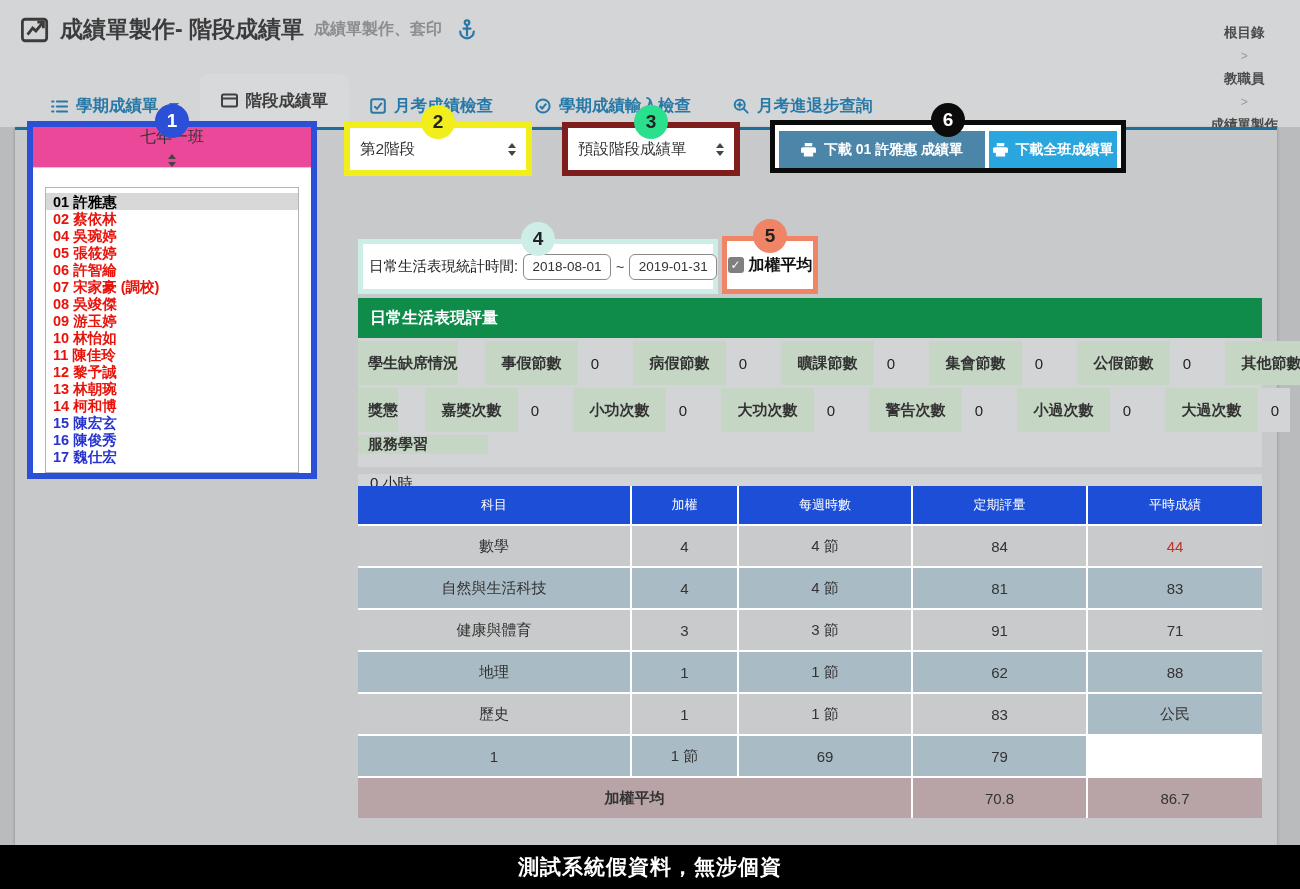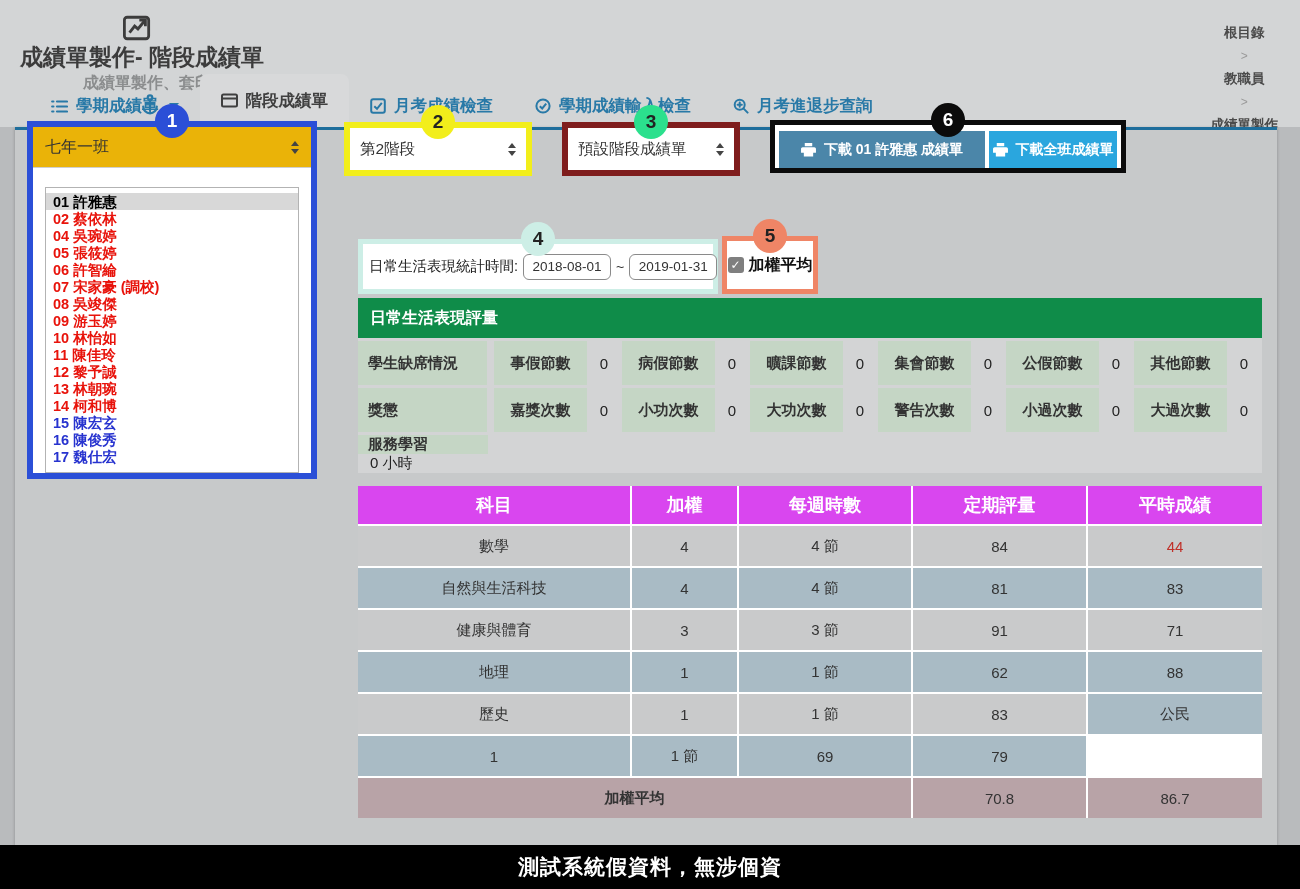--- a/index.html
+++ b/index.html
@@ -1,21 +1,21 @@
 <!DOCTYPE html>
 <html><head>
 <meta charset="utf-8">
 <style>
   html,body{margin:0;padding:0;}
   body{background:#b9bbbd;font-family:"Liberation Sans","DejaVu Sans",sans-serif;}
   #app{position:relative;width:1300px;height:889px;overflow:hidden;background:#b9bbbd;}
 
   
   .topbar{position:absolute;left:0;top:0;width:1300px;height:127px;background:#d3d5d6;}
-  .title-row{position:absolute;left:20px;top:14px;display:flex;align-items:center;white-space:nowrap;flex-direction:column;}
+  .title-row{position:absolute;left:20px;top:14px;display:flex;align-items:center;white-space:nowrap;}
   .title-icon{margin-right:10px;display:flex;}
   .page-title{font-size:23px;font-weight:bold;color:#3c3c3c;}
   .page-subtitle{font-size:16px;color:#8b8d8e;margin-left:10px;font-weight:bold;}
   .anchor-wrap{margin-left:16px;display:flex;align-items:center;}
   .breadcrumb{position:absolute;right:22px;top:24px;display:flex;align-items:center;gap:7px;font-size:13.5px;white-space:nowrap;flex-direction:column;}
   .crumb{color:#4a4a4a;font-weight:bold;}
   .crumb-sep{color:#9a9a9a;font-size:12px;}
 
   
   .tabs{position:absolute;left:30px;top:74px;height:53px;display:flex;align-items:flex-end;z-index:3;}
@@ -37,21 +37,21 @@
 
   .badge{position:absolute;width:34px;height:34px;border-radius:50%;display:flex;align-items:center;justify-content:center;font-weight:bold;font-size:19px;z-index:4;}
   .b1{left:155px;top:104px;background:#2b4fd7;color:#fff;}
   .b2{left:421px;top:105px;background:#f2ee1b;color:#222;}
   .b3{left:634px;top:105px;background:#2be08d;color:#222;}
   .b4{left:521px;top:222px;background:#cdeee6;color:#222;}
   .b5{left:753px;top:219px;background:#ef8566;color:#222;}
   .b6{left:931px;top:103px;background:#0b0b0b;color:#fff;}
 
   
-  .class-select{height:40px;border-bottom:1px solid #cfcfcf;display:flex;align-items:center;justify-content:space-between;padding:0 12px;font-size:16px;color:#333;cursor:pointer;background:#eab308;}
+  .class-select{height:40px;border-bottom:1px solid #cfcfcf;display:flex;align-items:center;justify-content:space-between;padding:0 12px;font-size:16px;color:#333;cursor:pointer;background:#ec4899;flex-direction:column;}
   .spin{display:flex;flex-direction:column;gap:3px;}
   .spin i{display:block;width:0;height:0;border-left:4px solid transparent;border-right:4px solid transparent;}
   .spin .up{border-bottom:5px solid #444;}
   .spin .down{border-top:5px solid #444;}
   .listbox{position:absolute;left:12px;top:60px;width:254px;height:286px;overflow:hidden;border:1px solid #b3b3b3;background:#fff;padding-top:5px;box-sizing:border-box;}
   .stu{font-size:14.5px;font-weight:bold;line-height:18.6px;height:17px;padding-left:7px;white-space:nowrap;color:#000;cursor:pointer;}
   .stu.selected{background:#d8d8d8;color:#000;}
   .stu.red{color:#e8130b;}
   .stu.blue{color:#2733cf;}
 
@@ -67,31 +67,31 @@
   .date-label{font-size:14.5px;color:#222;white-space:nowrap;}
   .date-input{width:88px;height:26px;box-sizing:border-box;border:1px solid #8a8a8a;border-radius:6px;text-align:center;font-size:13.5px;color:#333;background:#fff;font-family:inherit;}
   .tilde{font-size:14px;color:#333;}
   .checkbox{width:16px;height:16px;background:#7f7f7f;border-radius:3px;display:flex;align-items:center;justify-content:center;cursor:pointer;flex:0 0 auto;}
   .checkbox::after{content:"✓";color:#fff;font-size:12px;font-weight:bold;}
   .check-label{font-size:16px;font-weight:bold;color:#111;white-space:nowrap;}
 
   
   .daily-wrap{position:absolute;left:358px;top:298px;width:904px;z-index:2;background:#d3d4d5;}
   .daily-header{height:40px;background:#0f8c49;color:#fff;font-weight:bold;font-size:16px;display:flex;align-items:center;padding-left:12px;box-sizing:border-box;}
-  .daily-row{display:flex;margin-top:3px;height:44px;}
+  .daily-row{display:flex;margin-top:3px;height:44px;gap:20px;}
   .daily-label{width:130px;margin-right:7px;background:#c5d6c5;display:flex;align-items:center;padding-left:10px;box-sizing:border-box;font-weight:bold;font-size:15px;color:#333;white-space:nowrap;}
   .pair{display:flex;margin-right:3px;}
   .pair-label{width:93px;margin-right:2px;background:#c5d6c5;display:flex;align-items:center;justify-content:center;font-weight:bold;font-size:15px;color:#333;white-space:nowrap;}
   .pair-val{width:30px;background:#d3d4d5;display:flex;align-items:center;justify-content:center;font-size:15px;color:#222;}
   .daily-row.service{height:32px;flex-direction:column;}
   .service-val{flex:1;background:#d3d4d5;display:flex;align-items:center;padding-left:12px;font-size:15px;color:#222;}
 
   
   .grade-grid{position:absolute;left:358px;top:486px;width:904px;display:grid;grid-template-columns:272px 105px 172px 173px 174px;gap:2px;background:#fff;z-index:2;}
-  .gh{height:38px;background:#d946ef;color:#fff;font-weight:bold;font-size:18px;display:flex;align-items:center;justify-content:center;white-space:nowrap;}
+  .gh{height:38px;background:#1d4ed8;color:#fff;font-weight:normal;font-size:13px;display:flex;align-items:center;justify-content:center;white-space:nowrap;}
   .gc{height:40px;background:#c9cacb;color:#333;font-size:15px;display:flex;align-items:center;justify-content:center;white-space:nowrap;}
   .gc.alt{background:#a9bbc5;}
   .gc.red{color:#c03029;}
   .gf{height:40px;background:#b8a3a7;color:#333;font-size:15px;display:flex;align-items:center;justify-content:center;}
   .gf.label{grid-column:span 3;font-weight:bold;}
 
   
   .banner{position:absolute;left:0;top:845px;width:1300px;height:44px;background:#000;display:flex;align-items:center;justify-content:center;z-index:5;}
   .banner span{color:#fff;font-weight:bold;font-size:21px;letter-spacing:1px;}
 

